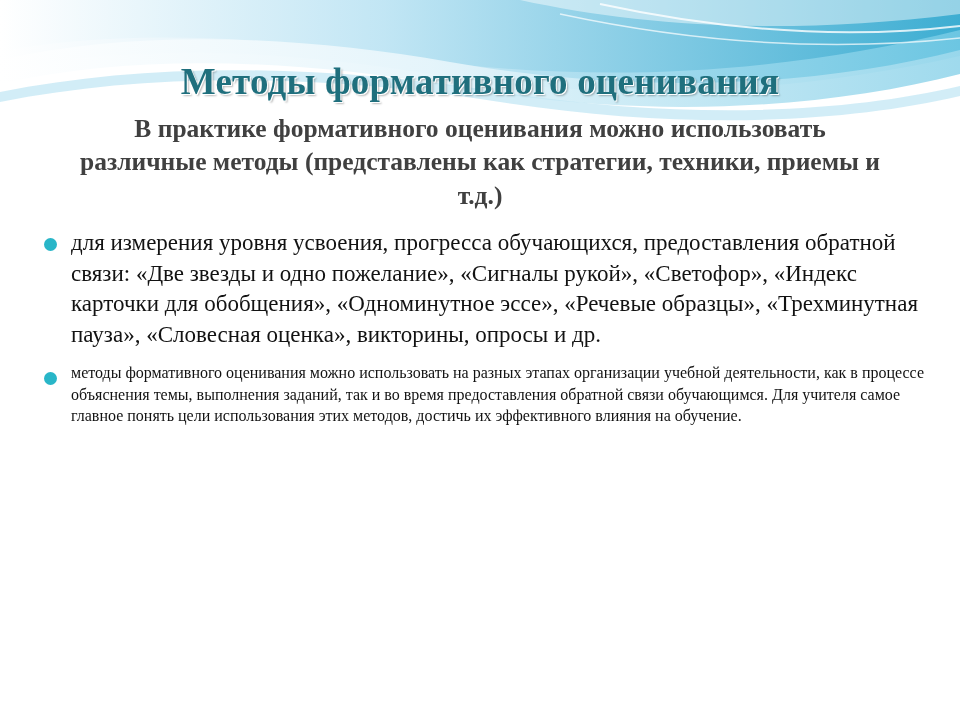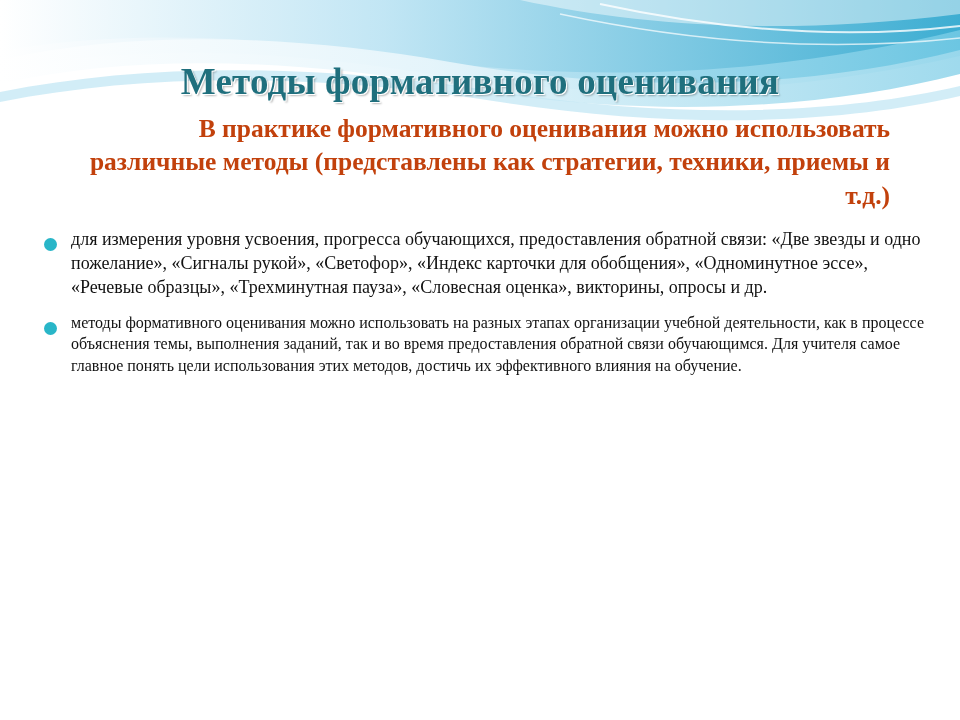--- a/index.html
+++ b/index.html
@@ -41,26 +41,26 @@
     color: #1f6f7d;
     text-shadow:
       1px 1px 0 #ffffff,
       2px 2px 2px rgba(0,0,0,0.28);
   }
   .subtitle {
     position: absolute;
     top: 112px;
     left: 70px;
     width: 820px;
-    text-align: right;
+    text-align: center;
     font-family: "Liberation Serif", serif;
     font-weight: bold;
     font-size: 25.5px;
     line-height: 1.31;
-    color: #c2410c;
+    color: #404040;
   }
   .bullets {
     position: absolute;
     top: 228px;
     left: 44px;
     width: 880px;
   }
   .bullet-row {
     display: flex;
     align-items: flex-start;
@@ -71,21 +71,21 @@
     width: 13px;
     height: 13px;
     border-radius: 50%;
     background: #29b6c8;
     margin-top: 10px;
     margin-right: 14px;
   }
   .bullet-text {
     flex: 1 1 auto;
     font-family: "Liberation Serif", serif;
-    font-size: 18px;
+    font-size: 23px;
     line-height: 1.33;
     color: #121212;
     text-align: left;
   }
   .bullet-row.second .bullet-text {
     font-size: 16px;
     line-height: 1.335;
   }
 </style>
 </head>

